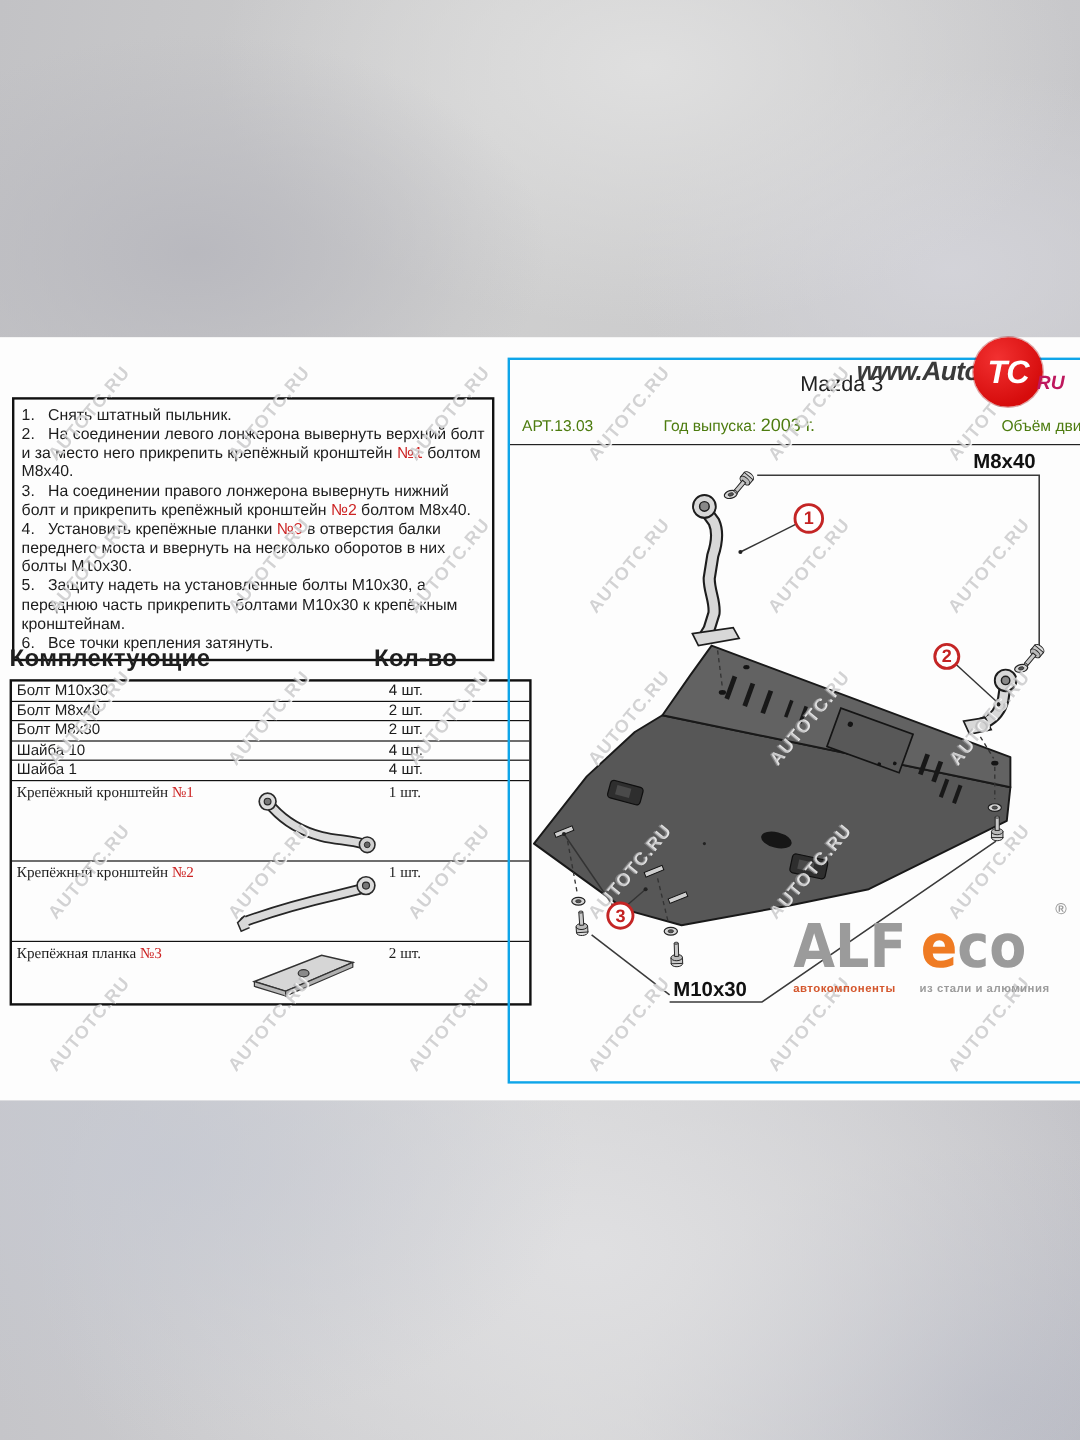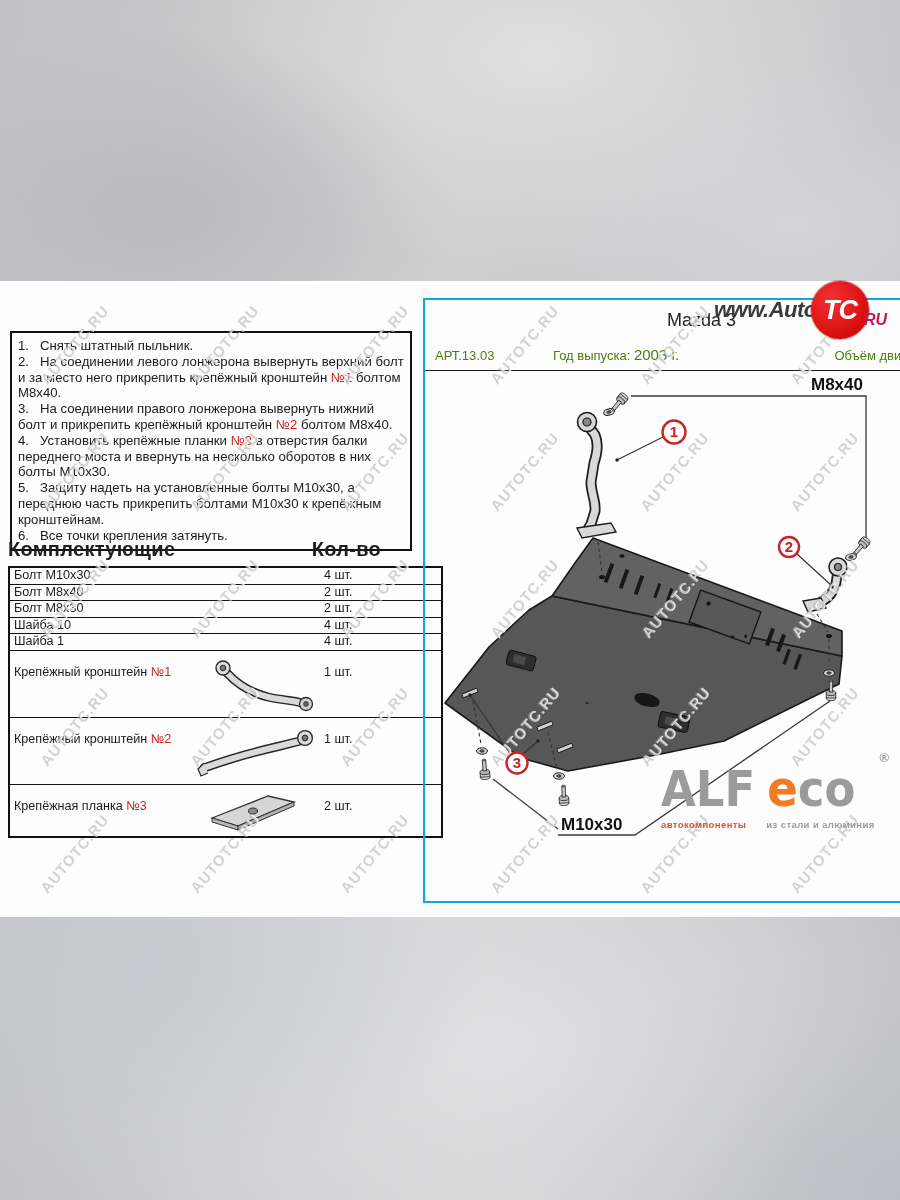--- a/index.html
+++ b/index.html
@@ -42,21 +42,21 @@
   .comp-header { position:absolute; left:8px; top:257px; width:377px; display:flex; justify-content:space-between; align-items:baseline; }
   .comp-header .h { font-size:20px; font-weight:bold; color:#1e1e1e; letter-spacing:.3px; }
   .comp-header .h2 { padding-right:4px; }
 
   .comp-table { position:absolute; left:8px; top:285px; width:435px; box-sizing:border-box; border:2px solid #111; }
   .crow { position:relative; border-top:1.5px solid #111; font-size:12.6px; color:#1c1c1c; }
   .crow:first-child { border-top:none; }
   .crow.simple { height:15.6px; line-height:15.6px; }
   .crow .nm { position:absolute; left:4px; top:0; white-space:nowrap; }
   .crow .qty { position:absolute; left:314px; top:0; white-space:nowrap; }
-  .crow.tall .nm, .crow.tall .qty { top:14px; line-height:15px; }
+  .crow.tall .nm, .crow.tall .qty { top:2px; line-height:15px;font-family:Liberation Serif, serif; }
   .crow.t1 { height:66px; } .crow.t2 { height:66px; } .crow.t3 { height:51px; }
   .row-img { position:absolute; }
 
   
   .panel { position:absolute; left:423px; top:17px; width:557px; height:605px; box-sizing:border-box; border:2px solid #0ea5e9; background:transparent; }
   .panel-head { height:70px; border-bottom:1.5px solid #222; position:relative; }
   .panel-model { text-align:center; font-size:18px; color:#222; padding-top:10px; }
   .panel-meta { position:absolute; left:0; right:0; bottom:7px; display:flex; align-items:baseline; padding:0 10px; color:#4d7c0f; }
   .panel-meta .cell { font-size:13px; white-space:nowrap; }
   .panel-meta .c-art { width:118px; }

